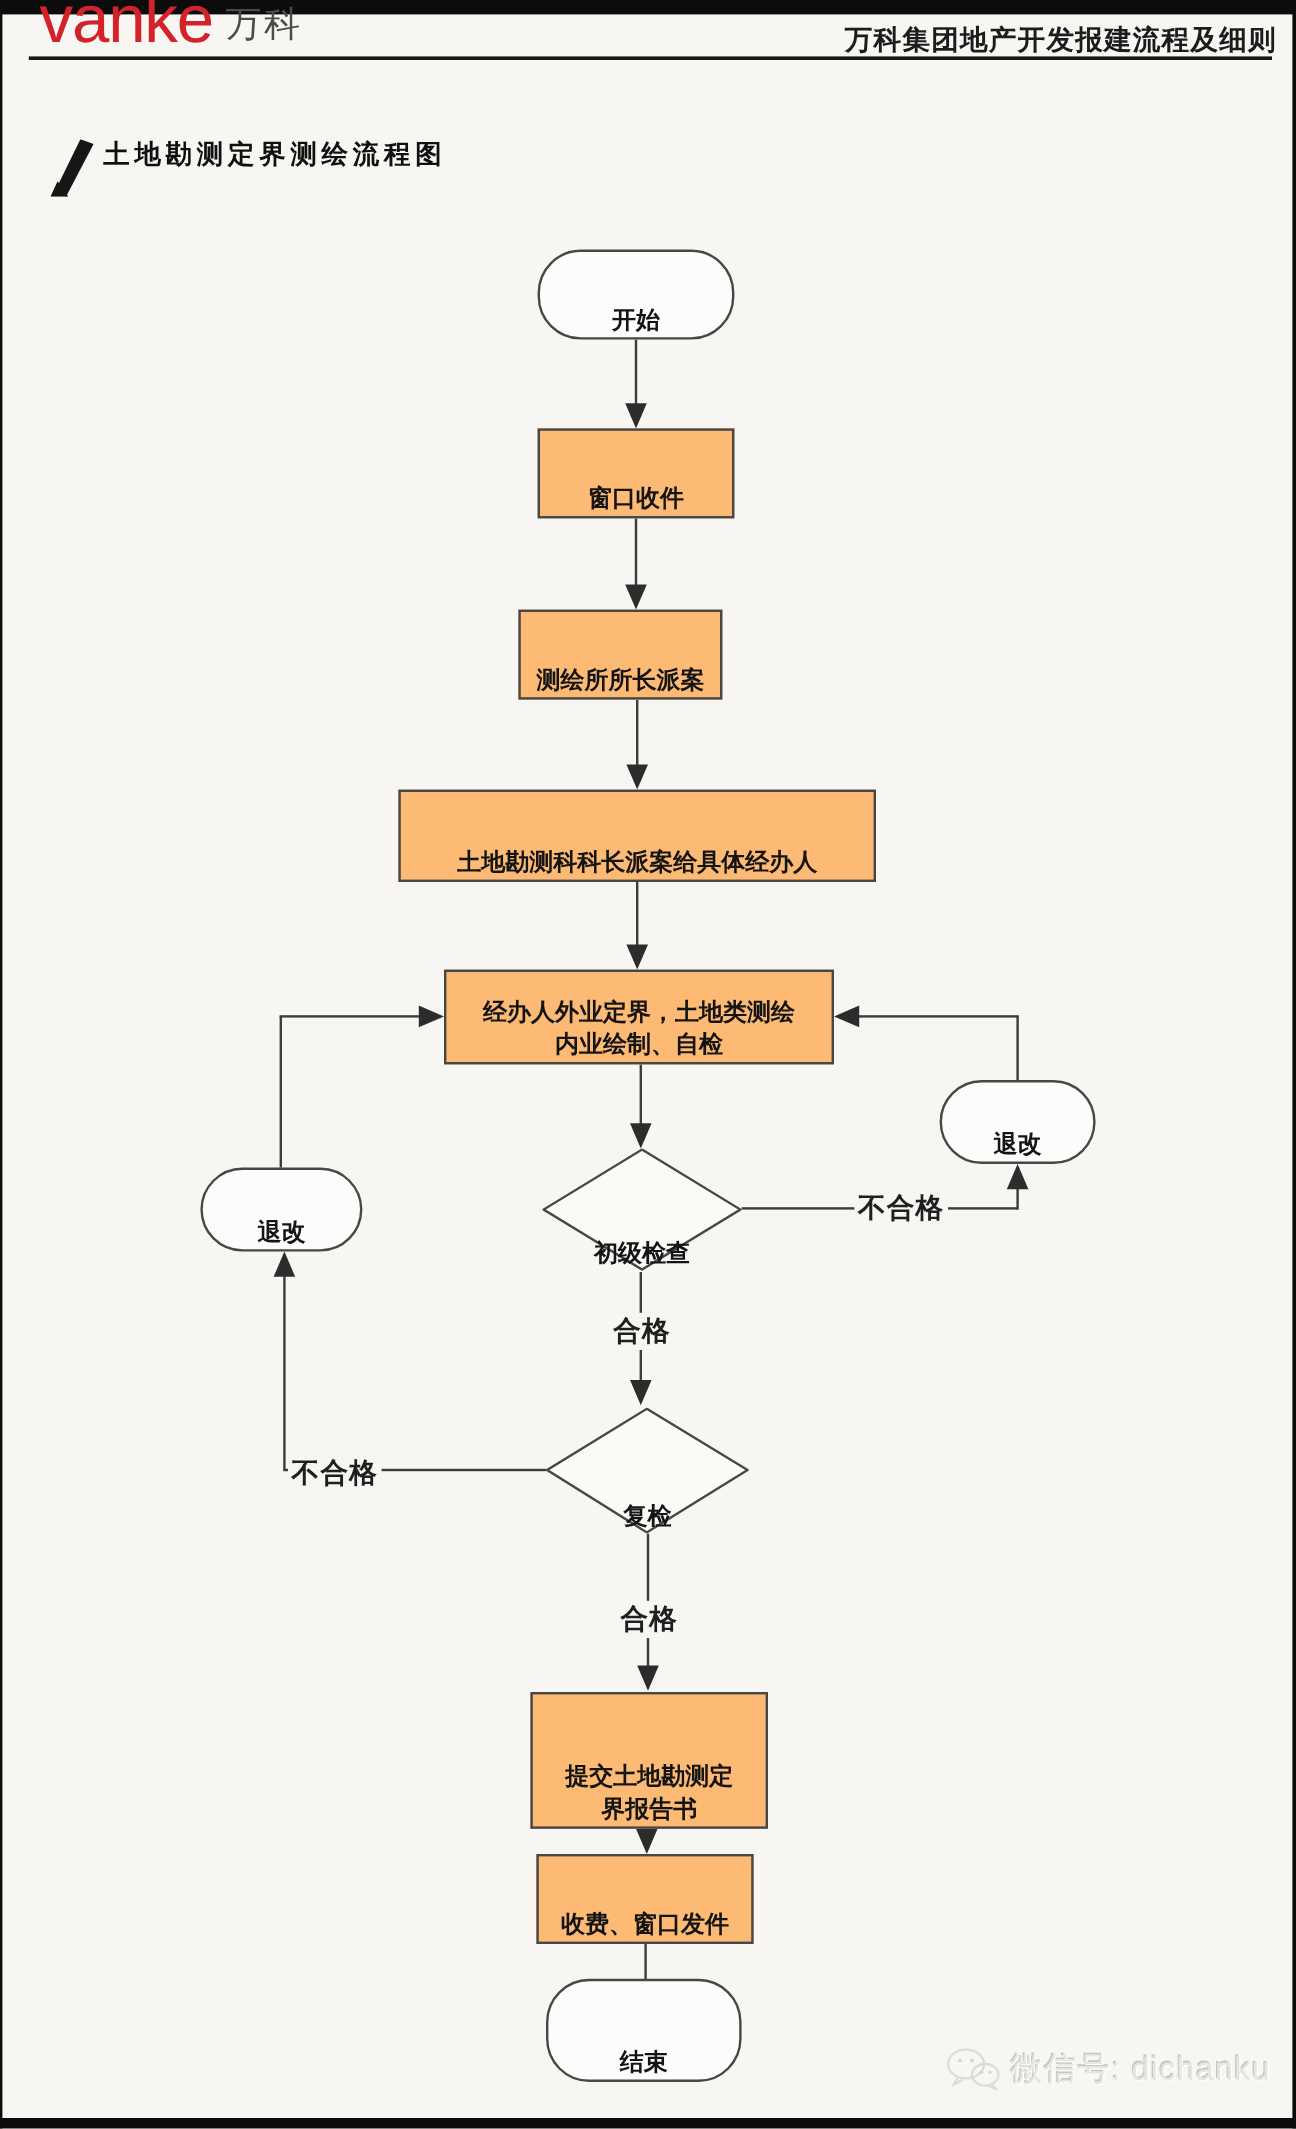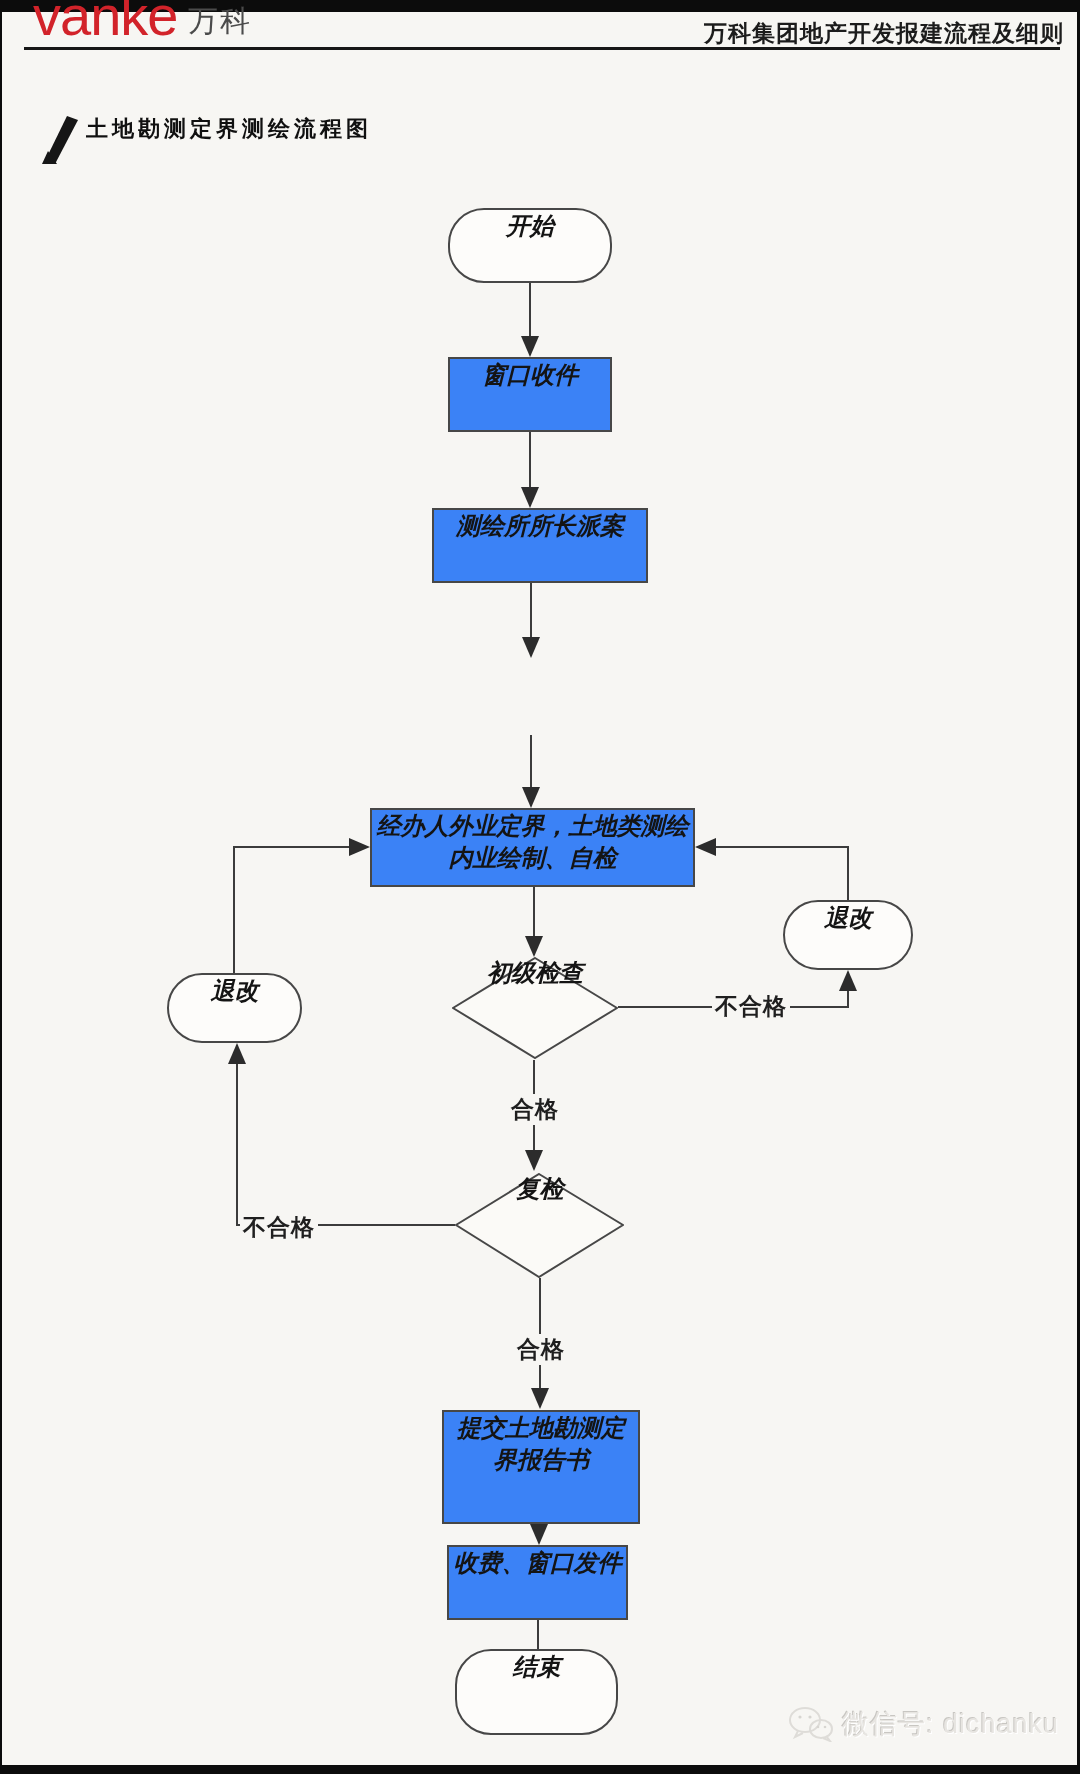--- a/index.html
+++ b/index.html
@@ -15,23 +15,23 @@
   .logo{position:absolute;left:33px;top:-12px;font-family:"Liberation Sans","DejaVu Sans",sans-serif;
         font-size:56px;font-weight:500;letter-spacing:-1px;line-height:1;}
   .logo-cn{position:absolute;left:188px;top:6px;font-family:"Liberation Sans","DejaVu Sans",sans-serif;
         font-size:30px;color:#4b4b4b;letter-spacing:2px;line-height:1;}
   .hdr-right{position:absolute;right:16px;top:18px;font-size:23px;font-weight:700;color:#1c1c1c;letter-spacing:1px;}
   .hdr-rule{position:absolute;left:24px;top:47px;width:1036px;height:3px;background:#171717;}
   
   .sec-title{position:absolute;left:86px;top:114px;font-size:22px;font-weight:700;letter-spacing:4px;color:#101010;}
   .sec-icon{position:absolute;left:42px;top:116px;width:36px;height:48px;}
   
-  .node{position:absolute;box-sizing:border-box;display:flex;flex-direction:column;align-items:center;justify-content:flex-start;
-        text-align:center;font-size:24px;font-weight:700;color:#141414;line-height:1.35;font-style:italic;}
-  .rect{background:#3b82f6;border:2px solid #474747;}
+  .node{position:absolute;box-sizing:border-box;display:flex;flex-direction:column;align-items:center;justify-content:flex-end;
+        text-align:center;font-size:20px;font-weight:700;color:#141414;line-height:1.35;}
+  .rect{background:#fdba74;border:2px solid #474747;}
   .pill{background:#fdfcfa;border:2px solid #474747;border-radius:36px;}
   .diamond{background:transparent;border:none;}
   .diamond svg{position:absolute;left:0;top:0;width:100%;height:100%;}
   .diamond svg polygon{fill:#fbfaf7;stroke:#474747;stroke-width:2;}
   .dtext{position:relative;z-index:2;}
   
   .ln{position:absolute;background:#3c3c3c;}
   .arr{position:absolute;width:0;height:0;}
   .arr-down{border-left:9px solid transparent;border-right:9px solid transparent;border-top:21px solid #2c2c2c;}
   .arr-up{border-left:9px solid transparent;border-right:9px solid transparent;border-bottom:21px solid #2c2c2c;}
@@ -105,24 +105,27 @@
   <div class="elabel" style="left:514px;top:1334px;">合格</div>
 
   <div class="node pill" style="left:448px;top:208px;width:164px;height:75px;">
     <span>开始</span>
   </div>
 
   <div class="node rect" style="left:448px;top:357px;width:164px;height:75px;">
     <span>窗口收件</span>
   </div>
 
-  <div class="node rect" style="left:432px;top:508px;width:216px;height:75px;">
+  <div class="node rect" style="left:432px;top:508px;width:170px;height:75px;">
     <span>测绘所所长派案</span>
   </div>
 
+  <div class="node rect" style="left:332px;top:658px;width:398px;height:77px;">
+    <span>土地勘测科科长派案给具体经办人</span>
+  </div>
 
   <div class="node rect" style="left:370px;top:808px;width:325px;height:79px;">
     <span>经办人外业定界，土地类测绘</span>
     <span>内业绘制、自检</span>
   </div>
 
   <div class="node diamond" style="left:452px;top:957px;width:166px;height:102px;">
     <svg viewBox="0 0 166 102" preserveAspectRatio="none">
       <polygon points="83,1 165,51 83,101 1,51"></polygon>
     </svg>

